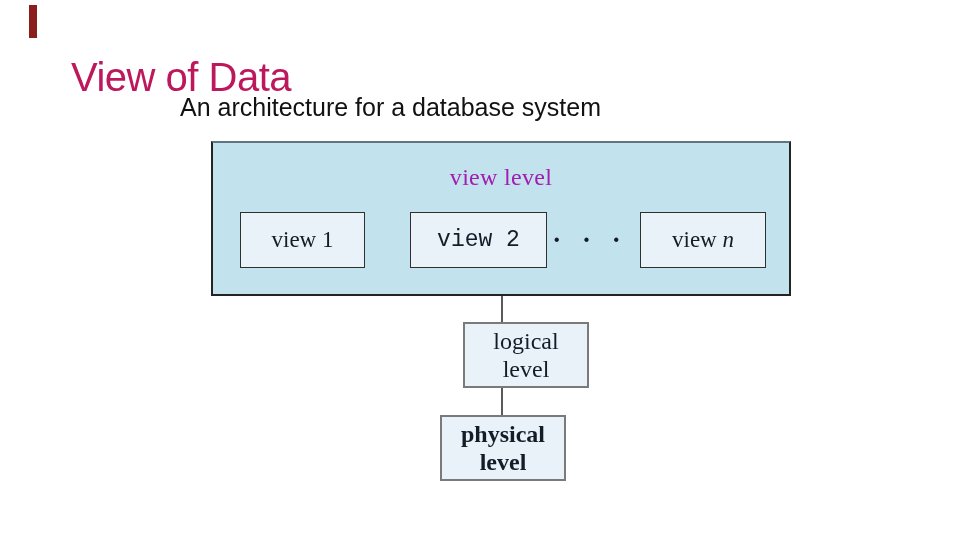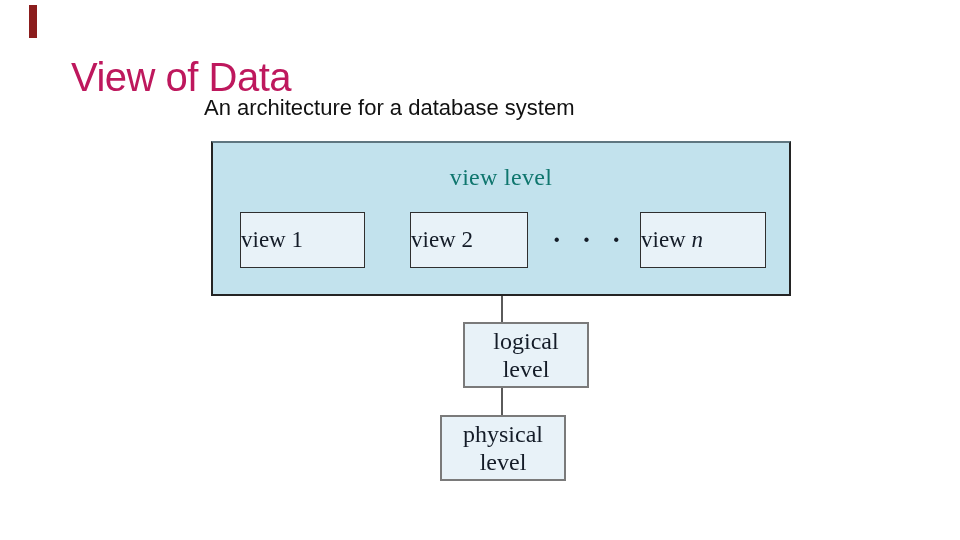--- a/index.html
+++ b/index.html
@@ -32,23 +32,23 @@
     margin: 0;
     font-size: 40px;
     font-weight: 400;
     letter-spacing: -0.5px;
     line-height: 42px;
     color: #be185d;
     white-space: nowrap;
   }
   .subtitle {
     position: absolute;
-    left: 204px;
+    left: 180px;
     top: 96px;
-    font-size: 22px;
+    font-size: 25px;
     font-weight: 400;
     line-height: 23px;
     color: #111111;
     white-space: nowrap;
   }
   .figure {
     position: absolute;
     left: 0;
     top: 0;
     width: 960px;
@@ -68,36 +68,37 @@
     box-sizing: border-box;
   }
   .view-level-label {
     position: absolute;
     left: 0;
     top: 21px;
     width: 100%;
     text-align: center;
     font-size: 24px;
     letter-spacing: 0.3px;
-    color: #0f766e;
+    color: #a21caf;
   }
   .view-box {
     position: absolute;
     top: 69px;
     height: 56px;
     background: #e8f2f8;
     border: 1.5px solid #2f2f2f;
     box-sizing: border-box;
     display: flex;
     align-items: center;
+    justify-content: center;
     font-size: 23px;
     white-space: pre;
   }
   .view-box-1 { left: 27px;  width: 125px; }
-  .view-box-2 { left: 197px; width: 118px; }
+  .view-box-2 { left: 197px; width: 137px; font-family: Liberation Mono, monospace; }
   .view-box-n { left: 427px; width: 126px; }
   .view-box i { font-style: italic; }
   .ellipsis {
     position: absolute;
     left: 332px;
     top: 69px;
     width: 90px;
     height: 56px;
     display: flex;
     align-items: center;
@@ -125,21 +126,21 @@
     box-sizing: border-box;
     display: flex;
     flex-direction: column;
     align-items: center;
     justify-content: center;
     font-size: 24px;
     line-height: 28px;
     text-align: center;
   }
   .logical-box  { top: 322px; margin-left: 23px; }
-  .physical-box { top: 415px; }
+  .physical-box { top: 415px; font-weight: bold; }
 </style>
 </head>
 <body>
 
 <div class="slide">
 
   <div class="accent-bar"></div>
 
   <h1 class="title">View of Data</h1>
 

